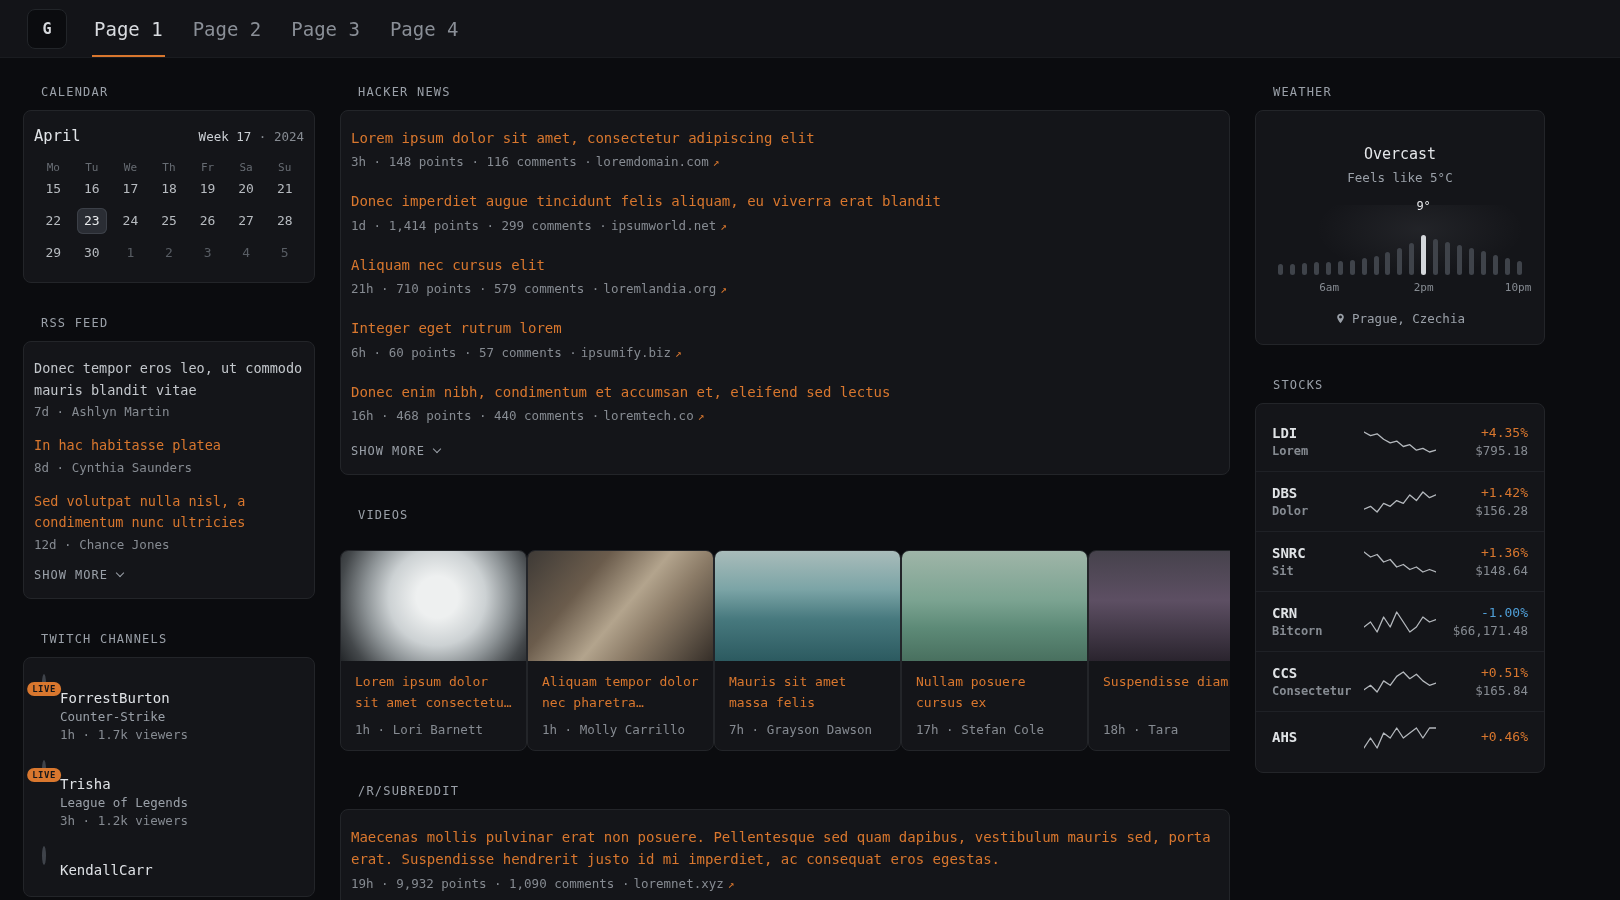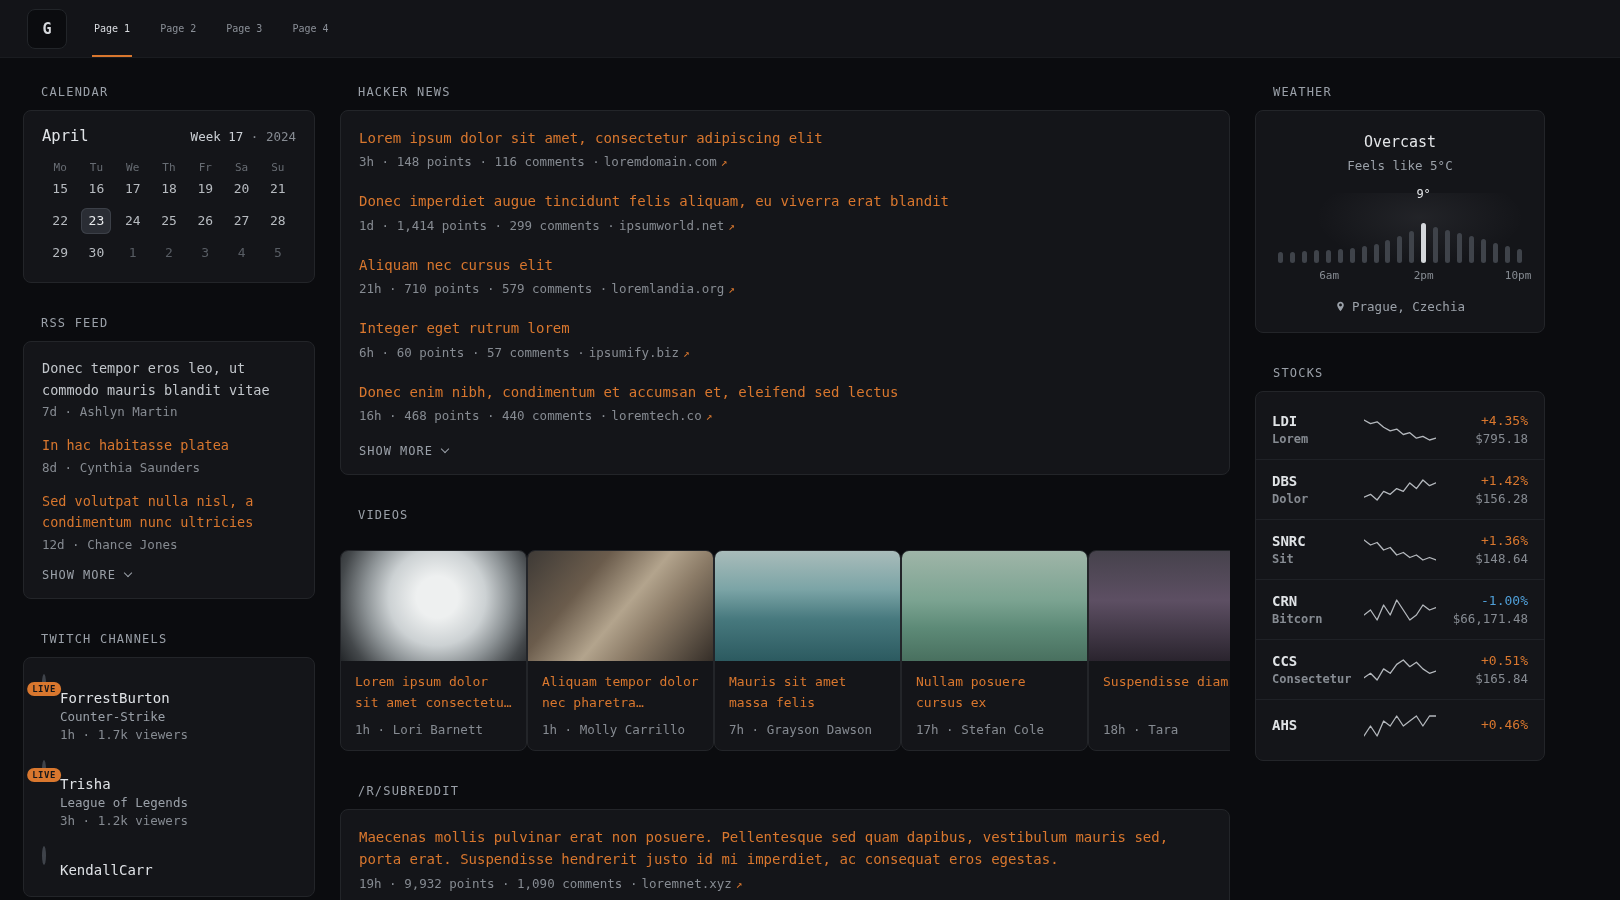--- a/index.html
+++ b/index.html
@@ -28,39 +28,39 @@
     height:58px;background:#131418;display:flex;align-items:center;
     padding-left:27px;border-bottom:1px solid #1a1c20;
   }
   .logo{
     width:40px;height:40px;border-radius:8px;background:var(--bg);
     border:1px solid #222529;display:flex;align-items:center;justify-content:center;
     font-weight:bold;font-size:15px;color:var(--text);margin-right:25px;flex:none;
   }
   .tabs{display:flex;gap:26px;height:100%;}
   .tab{
-    height:100%;display:flex;align-items:center;color:#8a8f97;font-size:10px;
+    height:100%;display:flex;align-items:center;color:#8a8f97;font-size:19px;
     border-bottom:2px solid transparent;padding:2px 2px 0;
   }
   .tab.active{color:#d9dce0;border-bottom-color:var(--accent);}
 
   
   .grid{
     display:grid;grid-template-columns:292px 890px 290px;gap:25px;
     padding:27px 0 0 23px;align-items:start;
   }
   .col{display:flex;flex-direction:column;}
   .widget{margin-bottom:33px;}
   .wlabel{
     font-size:12px;letter-spacing:1.2px;color:var(--text2);
     margin:0 0 11px 18px;white-space:nowrap;
   }
   .card{
     background:var(--card);border:1px solid var(--border);border-radius:8px;
-    padding:16px 18px;
+    padding:16px 10px;
   }
   .card-list{padding:8px 0;}
   .meta{font-size:12.5px;color:var(--text3);}
 
   
   .cal-head{display:flex;justify-content:space-between;align-items:baseline;margin-bottom:12px;}
   .cal-month{font-size:15.5px;color:#e0e3e7;}
   .cal-week{font-size:12.5px;color:var(--text3);}
   .cal-week .light{color:#ccd0d5;}
   .cal-grid{display:grid;grid-template-columns:repeat(7,1fr);row-gap:6px;text-align:center;}
@@ -123,21 +123,21 @@
   .th-4{background:linear-gradient(180deg,#9fb5a8 0%,#7ba391 45%,#5d8a77 70%,#49705f 100%);}
   .th-5{background:linear-gradient(180deg,#46424c 0%,#5d4f63 45%,#2a242e 100%);}
   .video-title{
     display:block;margin:11px 14px 0;font-size:13px;line-height:1.6;
     color:var(--accent);min-height:42px;
   }
   .video-meta{margin:8px 14px 13px;}
 
   
   .weather-card{text-align:center;padding:16px 14px 18px;}
-  .w-cond{font-size:15px;color:#e4e6e9;margin-top:6px;}
+  .w-cond{font-size:15px;color:#e4e6e9;margin-top:18px;}
   .w-feels{font-size:12.5px;color:var(--text2);margin-top:7px;}
   .w-chart{
     height:70px;margin:20px 6px 4px;display:flex;align-items:flex-end;
     justify-content:space-between;position:relative;padding:0 2px;
     background:radial-gradient(60% 95% at 58% 35%,rgba(220,225,235,.07),transparent 70%);
   }
   .wbar{width:5px;border-radius:2.5px;background:#3f434a;}
   .wbar.hl{background:#d4d7db;}
   .w-peak{position:absolute;top:-6px;transform:translateX(-50%);font-size:12px;color:#e4e6e9;}
   .w-times{position:relative;height:16px;margin:4px 6px 0;}

